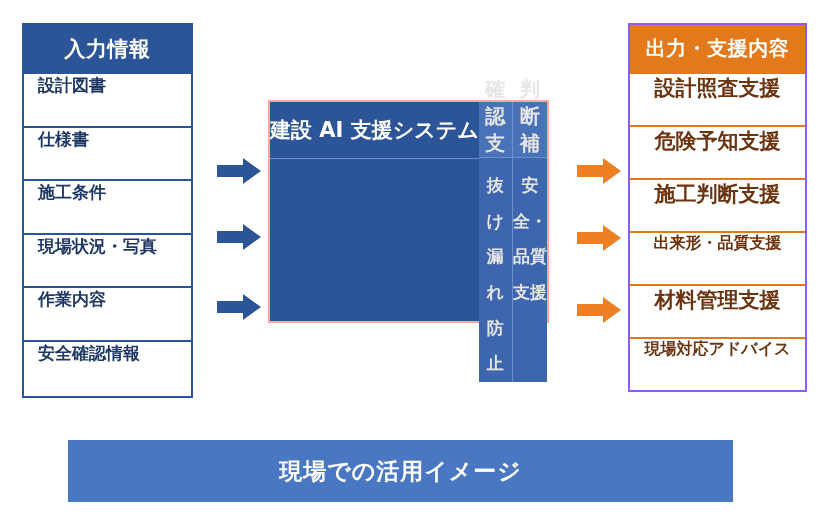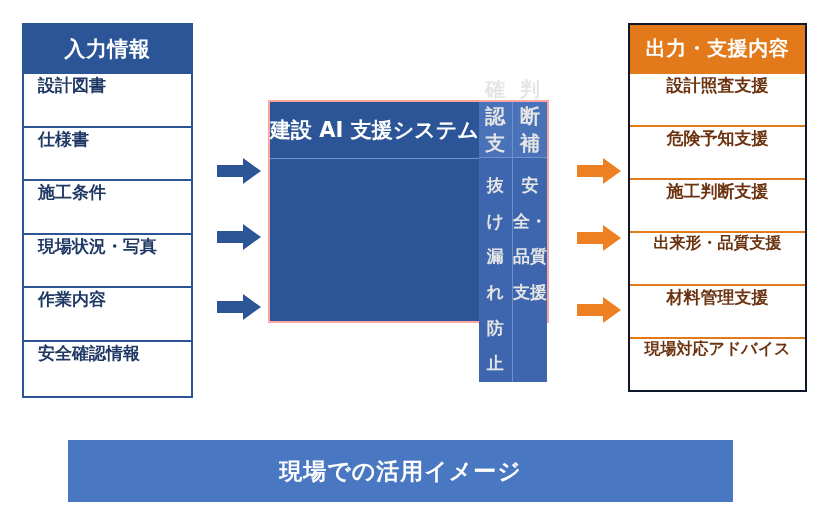--- a/index.html
+++ b/index.html
@@ -130,32 +130,32 @@
   .sys-cell.benefit.last {
     border-right: none;
   }
 
   
   #output-panel {
     left: 628px;
     top: 23px;
     width: 179px;
     height: 369px;
-    border: 2px solid #0f172a;
+    border: 2px solid #8b5cf6;
   }
   #output-panel .panel-header {
     height: 47px;
     background: #E2791B;
     font-size: 20px;
   }
   #output-panel .panel-row {
     height: 53px;
     border-top: 2px solid #E2791B;
     color: #6B3310;
-    font-size: 17px;
+    font-size: 21px;
     font-weight: bold;
     justify-content: center;
     padding-left: 0;
   }
   #output-panel .panel-row:first-of-type {
     border-top: none;
   }
   #output-panel .panel-row.small {
     font-size: 16px;
   }

